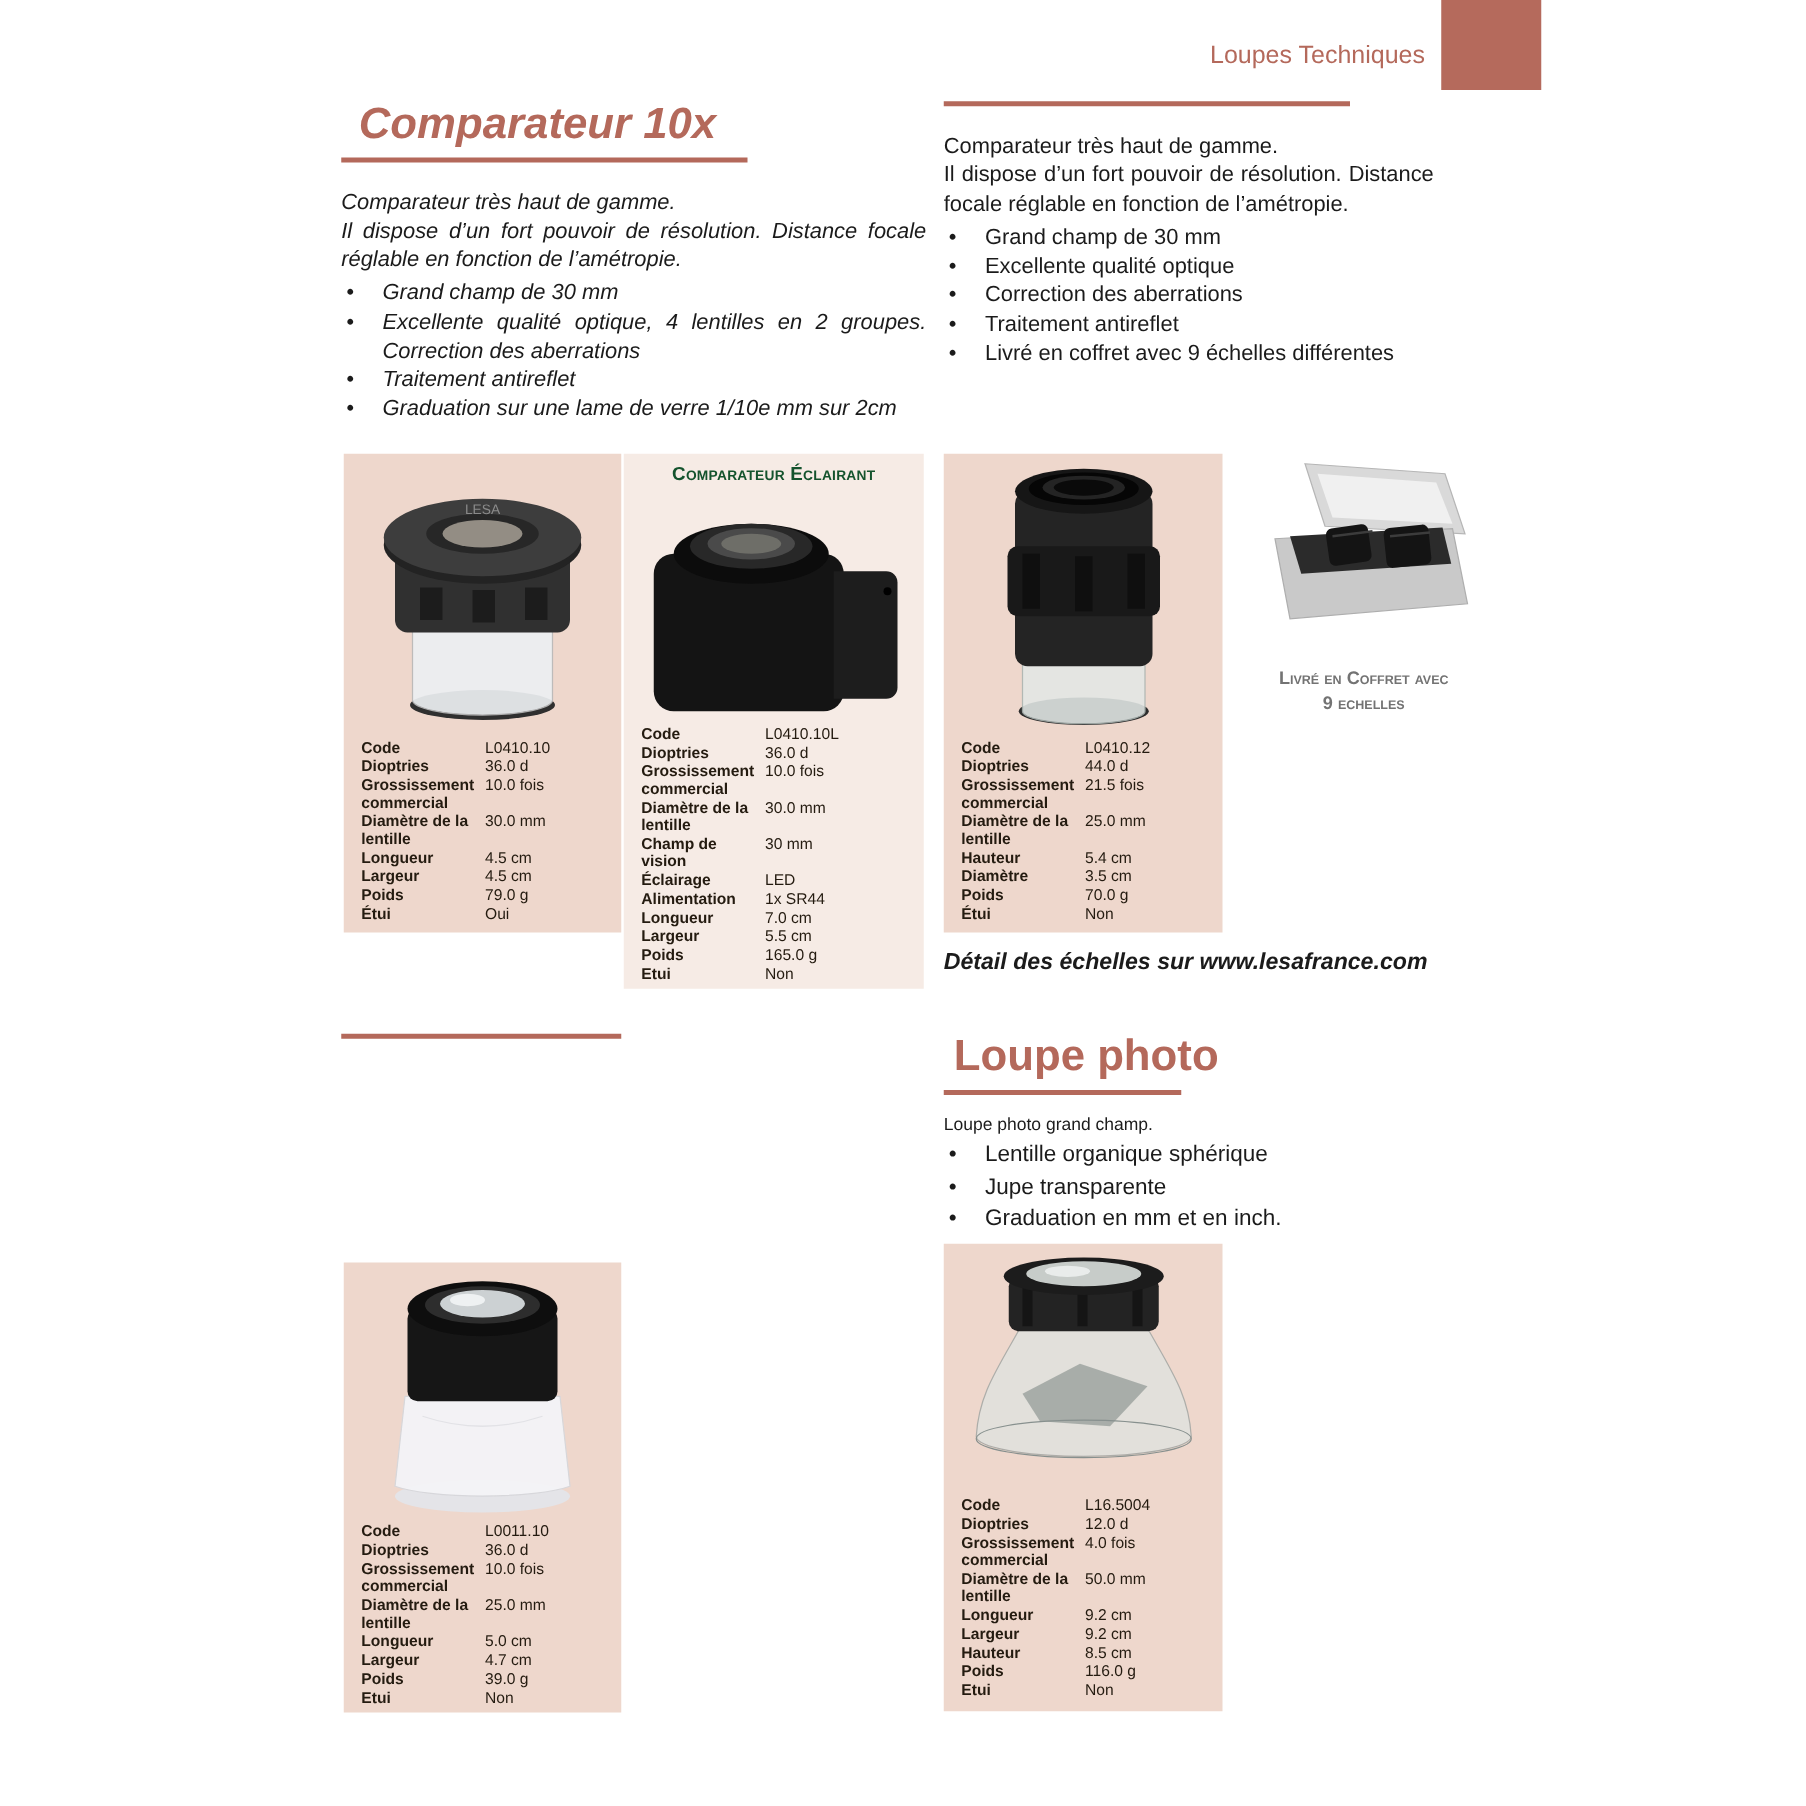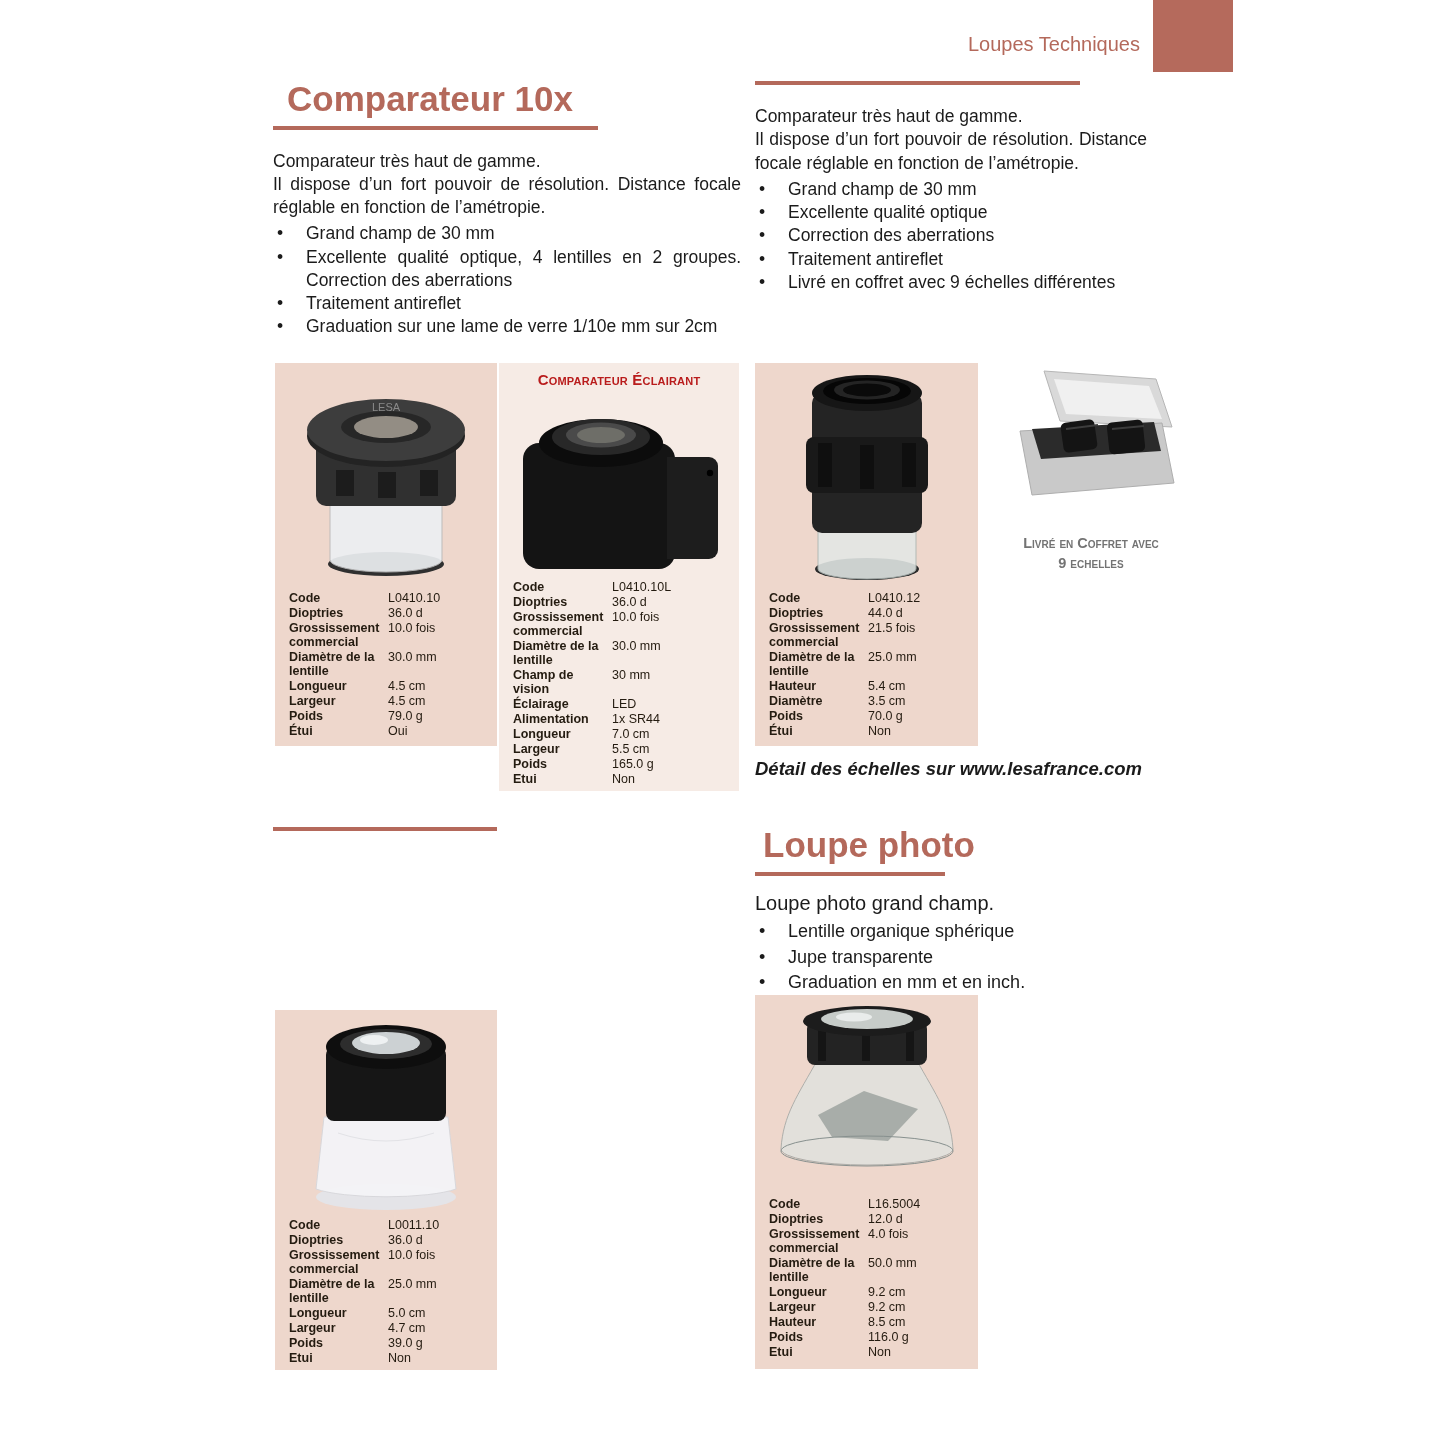--- a/index.html
+++ b/index.html
@@ -21,46 +21,46 @@
   .sec{position:absolute;}
   .sec-title{margin:6px 0 0 14px;font-size:35px;font-weight:bold;color:var(--accent);line-height:1.1;}
   .sec-rule{height:4px;background:var(--accent);margin-top:7px;}
   .intro1{margin:20px 0 0 0;font-size:17.5px;line-height:1.33;}
   .intro2{margin:0;font-size:17.5px;line-height:1.33;text-align:justify;}
   .bullets{margin-top:3px;}
   .bullet-row{position:relative;padding-left:33px;font-size:17.5px;line-height:1.33;}
   .bullet-row .dot{position:absolute;left:4px;}
   .sec-c10 .bullet-row{text-align:justify;}
 
-  .sec-c10{left:273px;top:74px;width:468px;}
+  .sec-c10{left:273px;top:74px;width:468px;font-style:italic;}
   .sec-c10 .sec-rule{width:325px;}
   .sec-c12{left:755px;top:74px;width:392px;}
   .sec-c12 .sec-rule{width:325px;}
 
   .sec-jupe{left:273px;top:820px;width:282px;}
   .sec-jupe .sec-title{margin-left:8px;}
   .sec-jupe .sec-rule{width:224px;}
   .sec-jupe .para{margin:16px 0 0 0;font-size:18px;line-height:1.38;text-align:justify;}
 
   .sec-photo{left:755px;top:820px;width:332px;}
   .sec-photo .sec-title{margin-left:8px;}
   .sec-photo .sec-rule{width:190px;}
-  .sec-photo .intro1{margin-top:14px;font-size:20px;}
+  .sec-photo .intro1{margin-top:14px;font-size:14px;}
   .sec-photo .bullet-row{font-size:18px;line-height:1.42;}
 
   
   .panel{position:absolute;background:var(--pink);}
   .panel-a{left:275px;top:363px;width:222px;height:383px;}
   .panel-b{left:499px;top:363px;width:240px;height:428px;background:var(--plight);}
   .panel-c{left:755px;top:363px;width:223px;height:383px;}
   .panel-d{left:275px;top:1010px;width:222px;height:360px;}
   .panel-e{left:755px;top:995px;width:223px;height:374px;}
 
   .panel-heading{padding-top:8px;text-align:center;font-weight:bold;font-variant:small-caps;
-                 font-size:15px;letter-spacing:.2px;color:#b91c1c;}
+                 font-size:15px;letter-spacing:.2px;color:#14532d;}
   .img-area{display:flex;align-items:center;justify-content:center;}
   .panel-a .img-area{height:226px;}
   .panel-b .img-area{height:190px;}
   .panel-c .img-area{height:226px;}
   .panel-d .img-area{height:206px;}
   .panel-e .img-area{height:200px;}
 
   .spec-table{padding:2px 6px 8px 14px;}
   .spec-row{display:flex;font-size:12.5px;line-height:14px;margin-bottom:1px;color:var(--spec);}
   .spec-label{font-weight:bold;width:99px;flex:none;}

